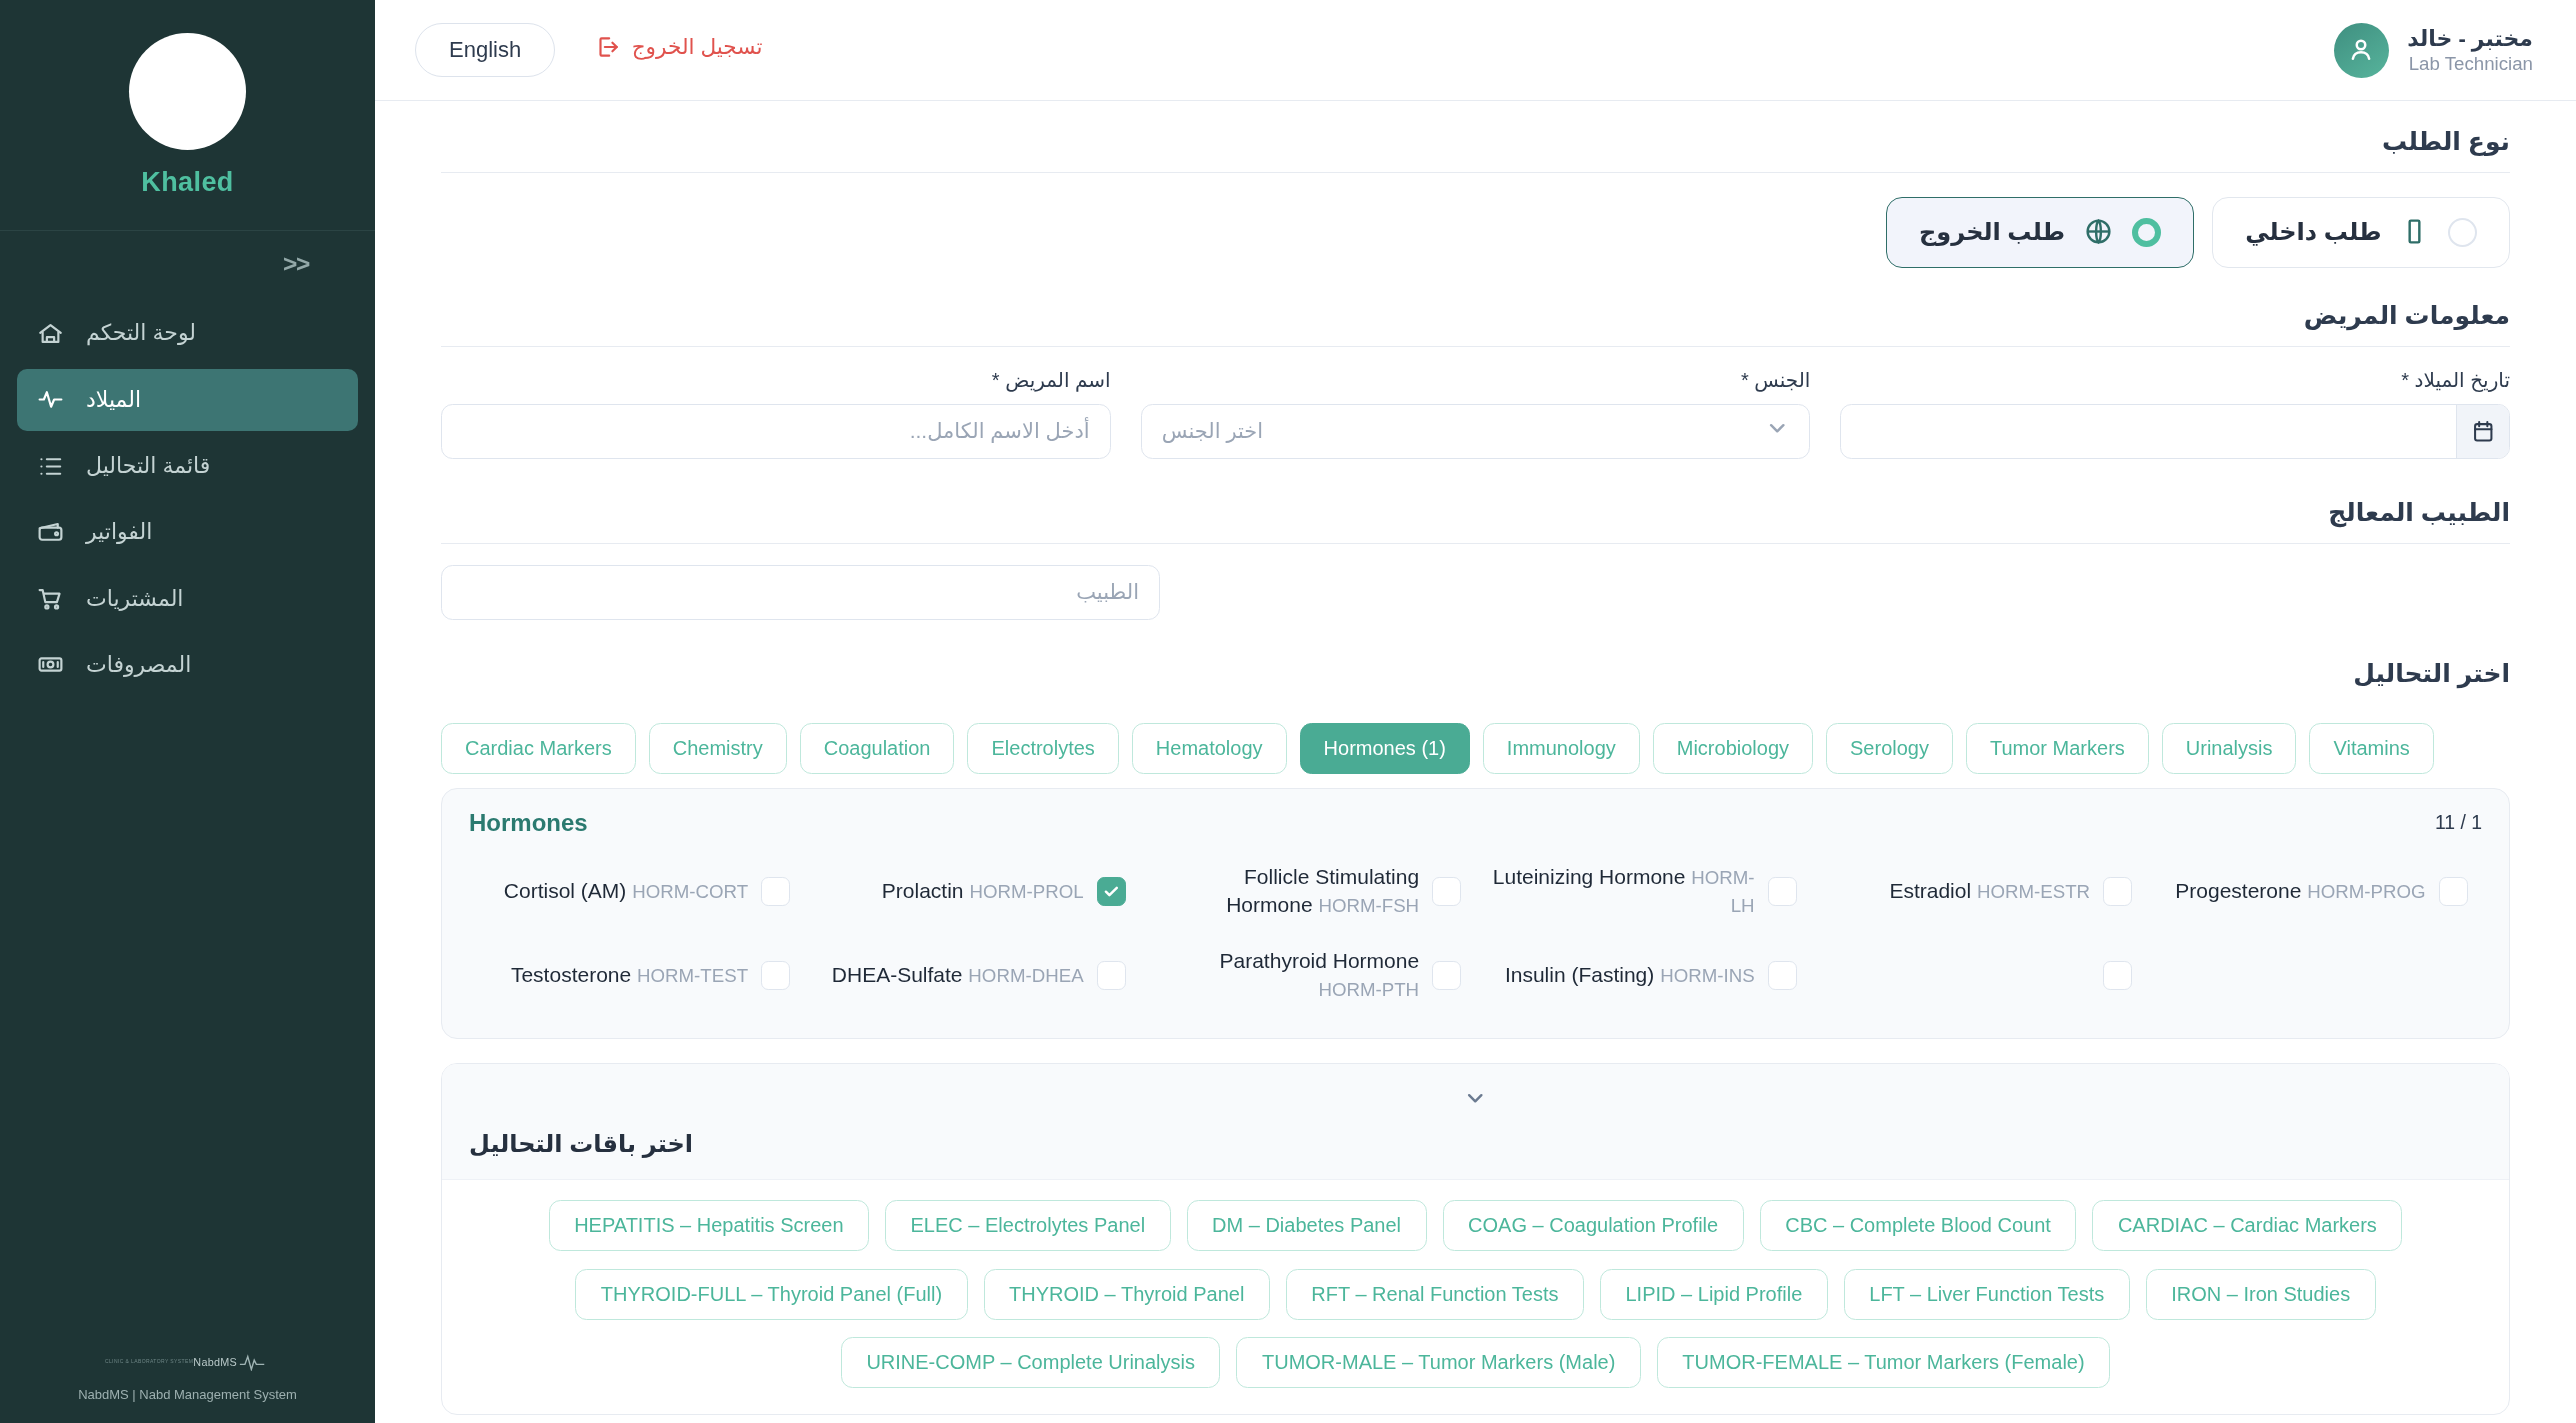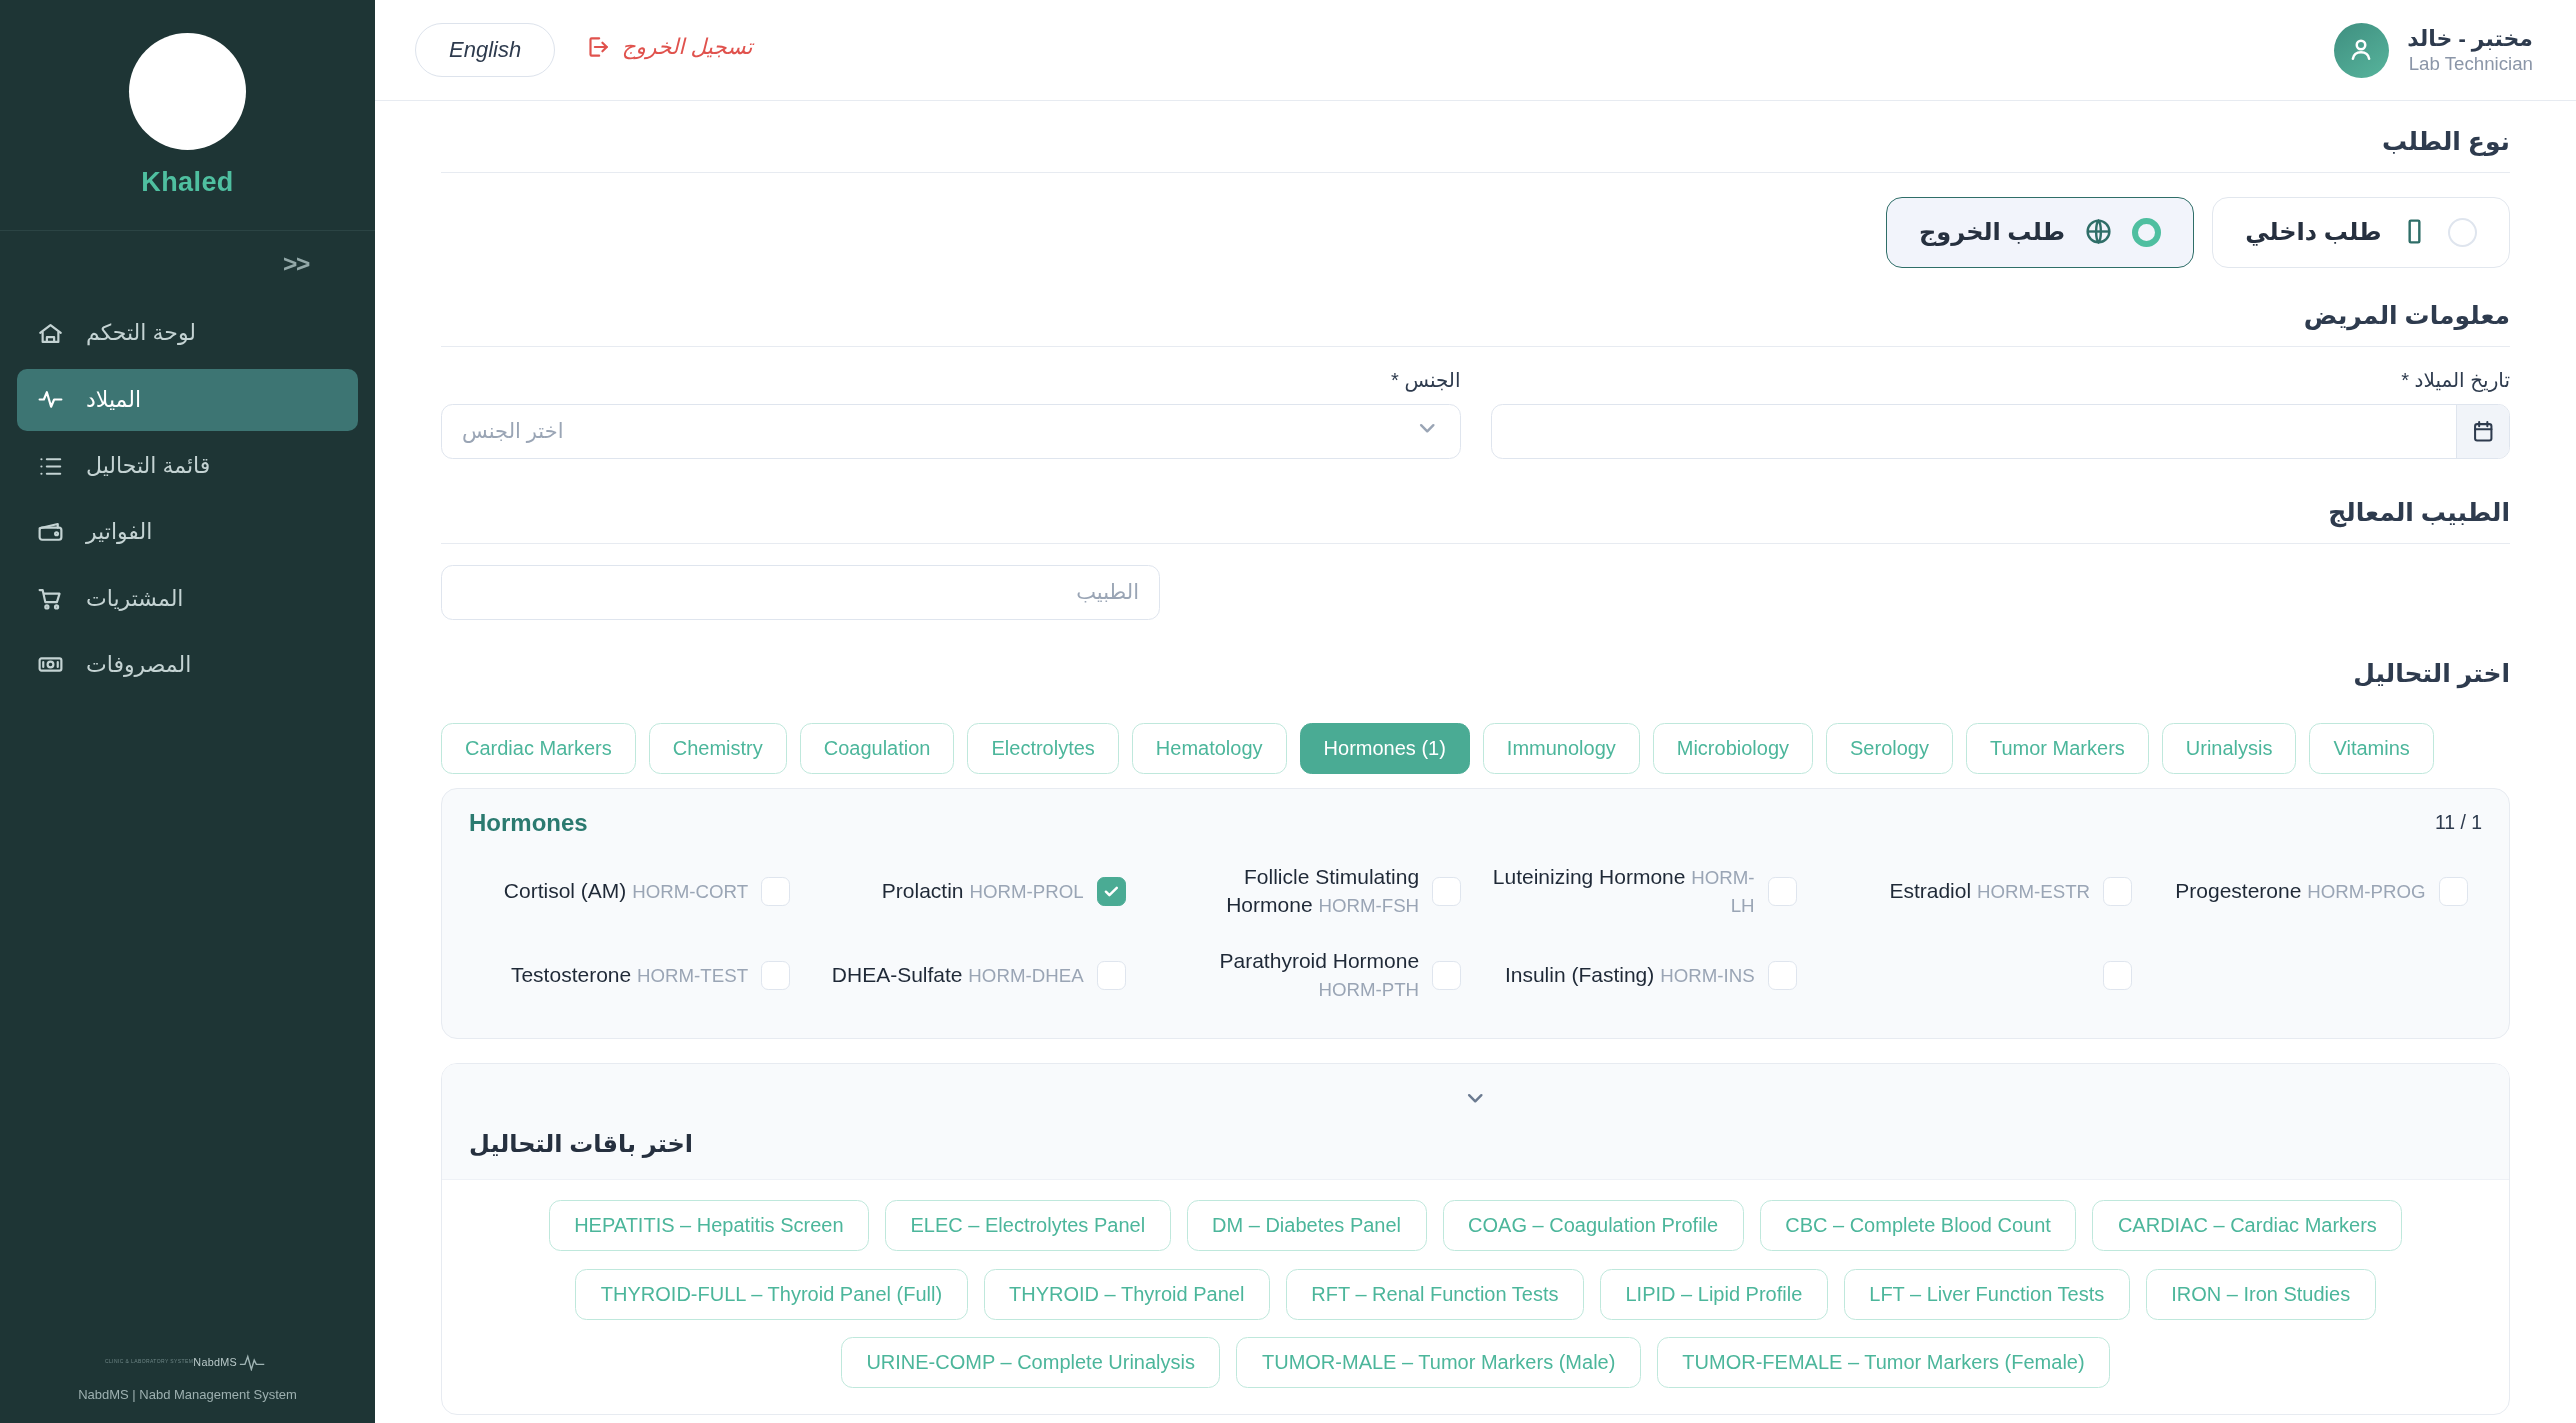--- a/index.html
+++ b/index.html
@@ -80,21 +80,21 @@
   .tb-user .avatar {
     width: 55px; height: 55px; border-radius: 50%;
     background: linear-gradient(145deg,#3f8f80,#57b49c);
     display: flex; align-items: center; justify-content: center;
   }
   .tb-user .avatar svg { width: 30px; height: 30px; stroke: #fff; fill: none; stroke-width: 2; stroke-linecap: round; stroke-linejoin: round; }
   .tb-user .txt { text-align: right; }
   .tb-user .nm { font-size: 22px; font-weight: bold; color: #2e3b4e; line-height: 1.25; }
   .tb-user .role { font-size: 18.7px; color: #8b96a8; line-height: 1.25; }
 
-  .tb-left { display: flex; align-items: center; gap: 29px; direction: ltr; font-style: italic; }
+  .tb-left { display: flex; align-items: center; gap: 39px; direction: ltr; }
   .logout {
     display: flex; align-items: flex-start; gap: 11.5px;
     color: #e0524d; font-size: 21.6px; cursor: pointer; direction: rtl;
   }
   .logout svg { width: 26px; height: 26px; stroke: #e0524d; fill: none; stroke-width: 2; stroke-linecap: round; stroke-linejoin: round; }
   .lang-btn {
     border: 1.4px solid #dde3ec; border-radius: 33px;
     padding: 13px 33px; font-size: 22px; color: #2e3b4e;
     background: #fff; cursor: pointer;
   }
@@ -284,20 +284,26 @@
         </div>
         <div class="fld">
           <div class="flabel">الجنس *</div>
           <div class="inp sel-inp">
             <span class="chev">
               <svg viewBox="0 0 24 24">
                   <path d="M6 9l6 6 6-6"></path>
                 </svg>
             </span>
             <span>اختر الجنس</span>
+          </div>
+        </div>
+        <div class="fld">
+          <div class="flabel">اسم المريض *</div>
+          <div class="inp">
+            <span>أدخل الاسم الكامل...</span>
           </div>
         </div>
       </div>
 
       <div class="sec-head">
         <div class="sec-title">الطبيب المعالج</div>
       </div>
       <div class="rule"></div>
       <div class="form-row">
         <div class="fld doctor" style="margin-right:auto">

